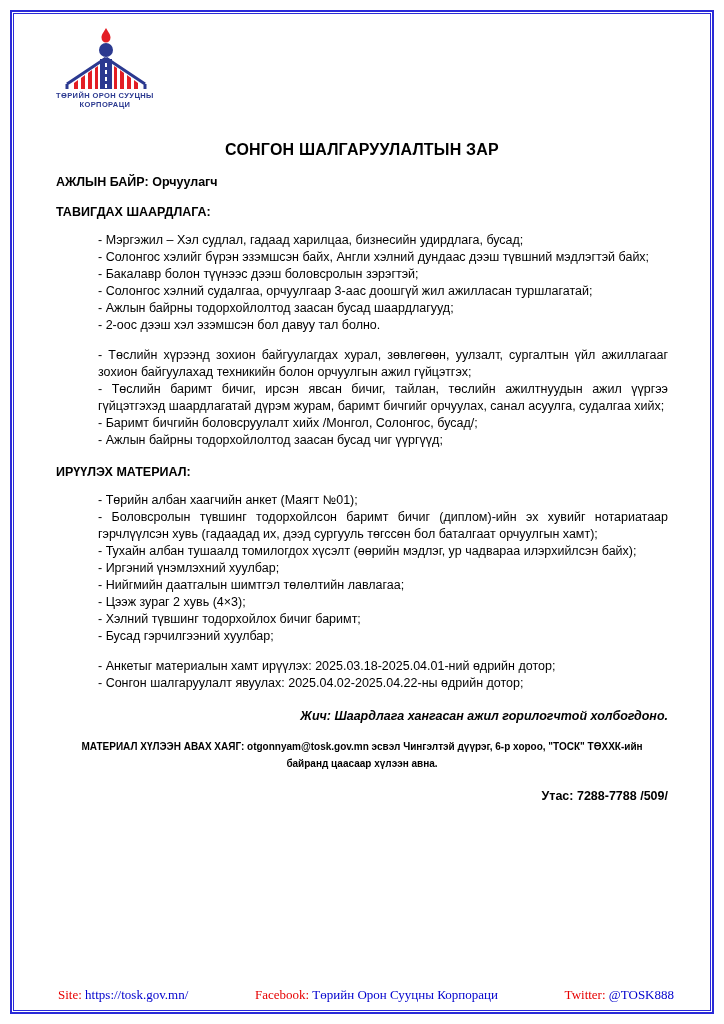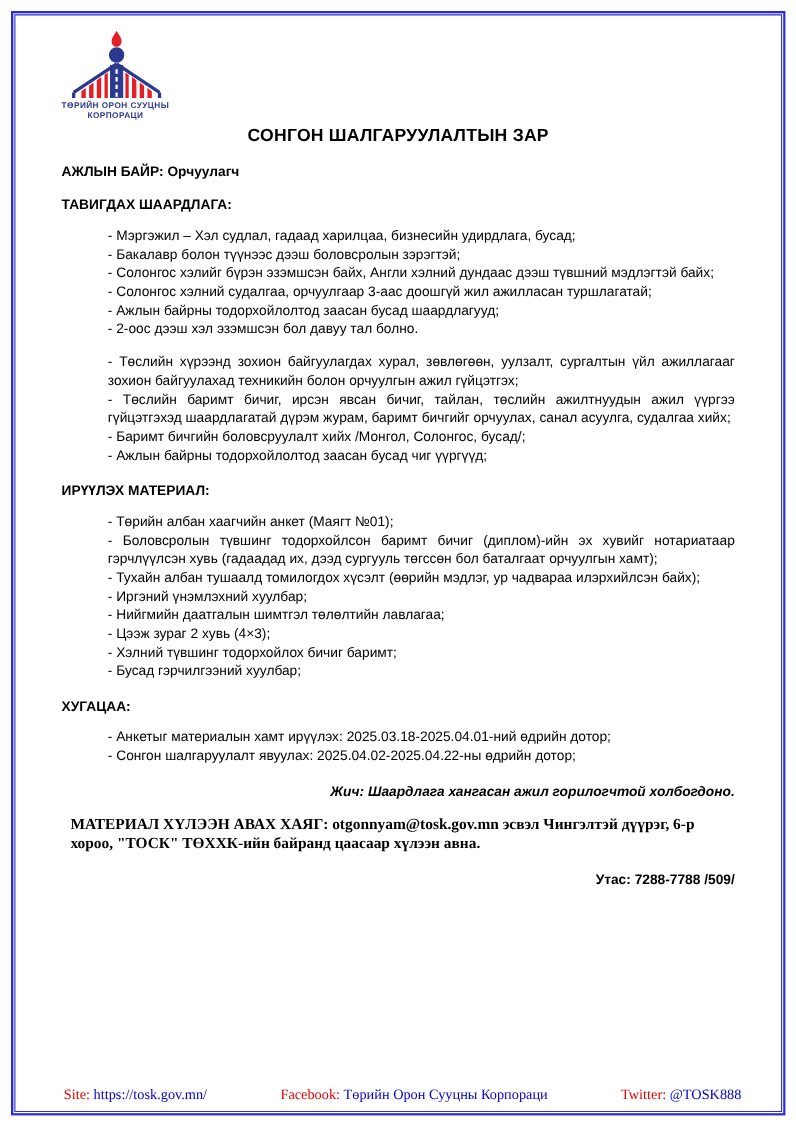--- a/index.html
+++ b/index.html
@@ -34,21 +34,21 @@
     font-size: 7.5px;
     line-height: 9px;
     letter-spacing: 0.4px;
     margin-top: 1px;
   }
   
   .doc-title {
     text-align: center;
     font-weight: bold;
     font-size: 16px;
-    margin-top: 6px;
+    margin-top: 32px;
     letter-spacing: 0.2px;
   }
   .job-line {
     font-weight: bold;
     font-size: 12.5px;
     margin-top: 16px;
   }
   .sec-head {
     font-weight: bold;
     font-size: 12.5px;
@@ -64,25 +64,25 @@
   }
   .note-line {
     font-weight: bold;
     font-style: italic;
     font-size: 12.5px;
     text-align: right;
     margin-top: 17px;
   }
   .address-line {
     font-weight: bold;
-    font-size: 14px;
+    font-size: 10px;
     line-height: 17px;
+    text-align: center;
     margin-top: 15px;
     padding: 0 8px;
-    font-family: Liberation Serif, serif;
   }
   .phone-line {
     font-weight: bold;
     font-size: 12.5px;
     text-align: right;
     margin-top: 17px;
   }
   
   .footer {
     position: absolute;
@@ -136,22 +136,22 @@
 
     <div class="job-line">
       <span>АЖЛЫН БАЙР:</span>
       <span>Орчуулагч</span>
     </div>
 
     <div>
       <div class="sec-head">ТАВИГДАХ ШААРДЛАГА:</div>
       <div class="sec-items">
         <p class="bullet">- Мэргэжил – Хэл судлал, гадаад харилцаа, бизнесийн удирдлага, бусад;</p>
+        <p class="bullet">- Солонгос хэлийг бүрэн эзэмшсэн байх, Англи хэлний дундаас дээш түвшний мэдлэгтэй байх;</p>
         <p class="bullet">- Бакалавр болон түүнээс дээш боловсролын зэрэгтэй;</p>
-        <p class="bullet">- Солонгос хэлийг бүрэн эзэмшсэн байх, Англи хэлний дундаас дээш түвшний мэдлэгтэй байх;</p>
         <p class="bullet">- Солонгос хэлний судалгаа, орчуулгаар 3-аас доошгүй жил ажилласан туршлагатай;</p>
         <p class="bullet">- Ажлын байрны тодорхойлолтод заасан бусад шаардлагууд;</p>
         <p class="bullet">- 2-оос дээш хэл эзэмшсэн бол давуу тал болно.</p>
       </div>
     </div>
 
     <div>
       <div class="sec-items">
         <p class="bullet">- Төслийн хүрээнд зохион байгуулагдах хурал, зөвлөгөөн, уулзалт, сургалтын үйл ажиллагааг зохион байгуулахад техникийн болон орчуулгын ажил гүйцэтгэх;</p>
         <p class="bullet">- Төслийн баримт бичиг, ирсэн явсан бичиг, тайлан, төслийн ажилтнуудын ажил үүргээ гүйцэтгэхэд шаардлагатай дүрэм журам, баримт бичгийг орчуулах, санал асуулга, судалгаа хийх;</p>
@@ -169,21 +169,20 @@
         <p class="bullet">- Иргэний үнэмлэхний хуулбар;</p>
         <p class="bullet">- Нийгмийн даатгалын шимтгэл төлөлтийн лавлагаа;</p>
         <p class="bullet">- Цээж зураг 2 хувь (4×3);</p>
         <p class="bullet">- Хэлний түвшинг тодорхойлох бичиг баримт;</p>
         <p class="bullet">- Бусад гэрчилгээний хуулбар;</p>
       </div>
     </div>
 
 
     <div>
-      <div class="sec-head">ХУГАЦАА:</div>
       <div class="sec-items">
         <p class="bullet">- Анкетыг материалын хамт ирүүлэх: 2025.03.18-2025.04.01-ний өдрийн дотор;</p>
         <p class="bullet">- Сонгон шалгаруулалт явуулах: 2025.04.02-2025.04.22-ны өдрийн дотор;</p>
       </div>
     </div>
 
     <div class="note-line">Жич: Шаардлага хангасан ажил горилогчтой холбогдоно.</div>
 
     <div class="address-line">МАТЕРИАЛ ХҮЛЭЭН АВАХ ХАЯГ: otgonnyam@tosk.gov.mn эсвэл Чингэлтэй дүүрэг, 6-р хороо, "ТОСК" ТӨХХК-ийн байранд цаасаар хүлээн авна.</div>
 

